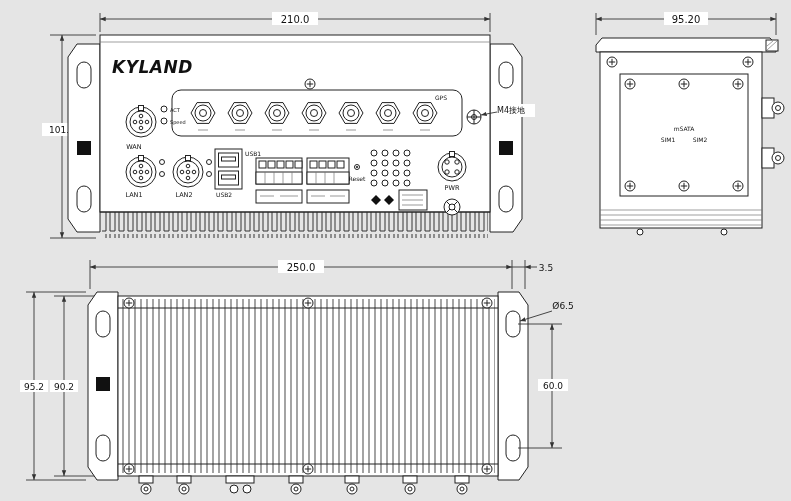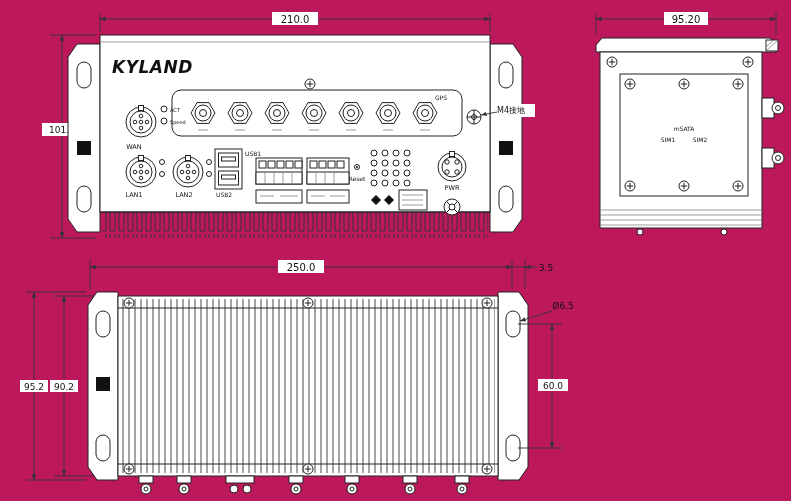--- a/index.html
+++ b/index.html
@@ -1,16 +1,16 @@
 <!DOCTYPE html>
 <html><head>
 <meta charset="utf-8">
 <style>
   html,body{margin:0;padding:0;background:#fff;}
-  .canvas{position:relative;width:791px;height:501px;background:#be185d;overflow:hidden;}
+  .canvas{position:relative;width:791px;height:501px;background:#e5e5e5;overflow:hidden;}
   svg{display:block;}
   svg text{font-family:"DejaVu Sans",sans-serif;fill:#111;}
   .fw{fill:#ffffff;stroke:#222;stroke-width:1;}
   .ln{stroke:#222;stroke-width:1;fill:none;}
   .thin{stroke:#777;stroke-width:0.7;fill:none;}
   .dimln{stroke:#333;stroke-width:0.9;fill:none;}
   .fb{fill:#111;stroke:none;}
   .wbg{fill:#ffffff;stroke:none;}
   .dash{stroke:#999;stroke-width:1;}
   .t10{font-size:10px;}

